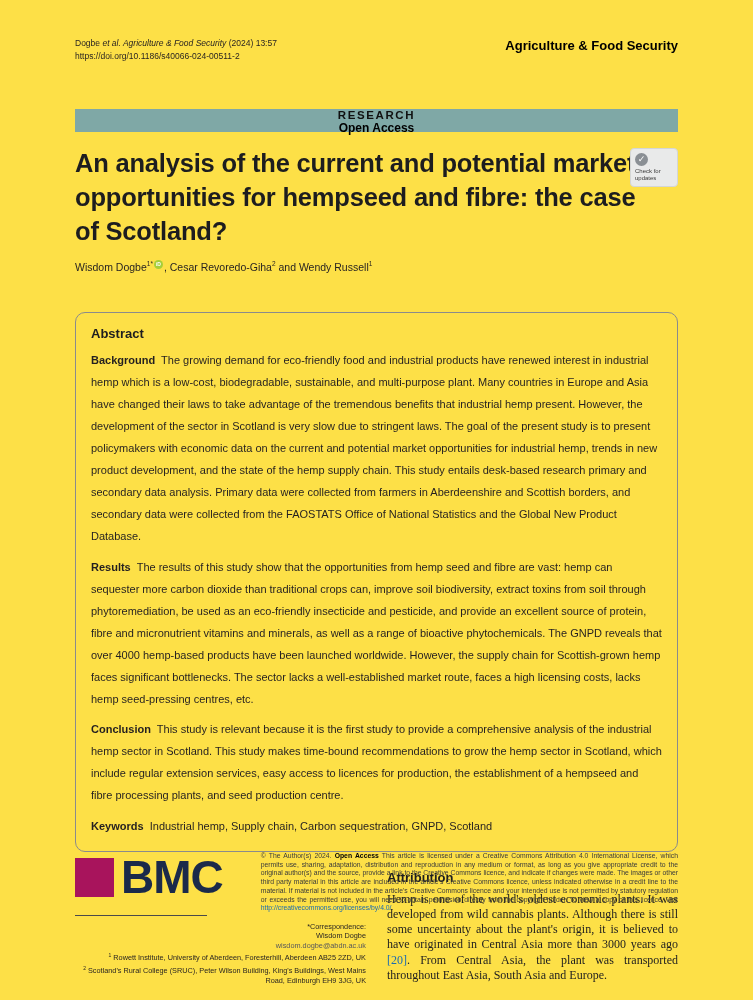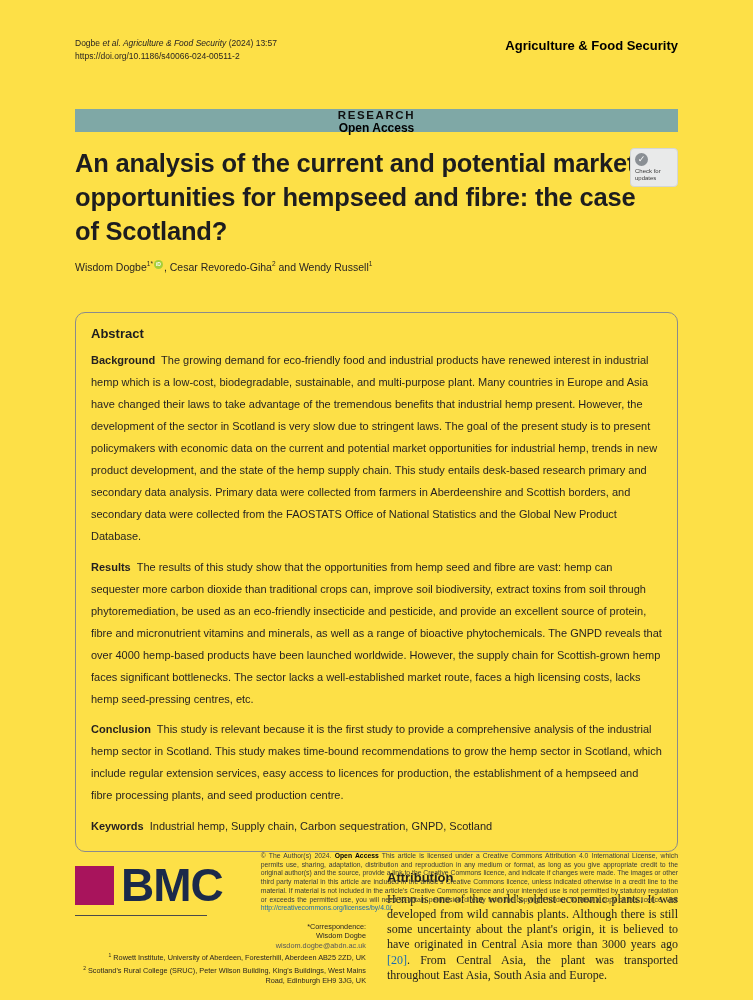--- a/index.html
+++ b/index.html
@@ -44,21 +44,21 @@
   .col-left { padding-top:45px;text-align:right; }
   .fn-rule { width:132px; border-top:1px solid #4a4a4a; margin-bottom:6px; }
   .fn { font-size:7.3px; line-height:9.9px; color:#231f20; }
   .fn sup { font-size:5px; }
   .fn-email { color:#58585a; cursor:pointer; }
   .intro-heading { font-size:13px; font-weight:bold; color:#1d1d1f; margin-bottom:7px; }
   .intro-text { font-family:"Liberation Serif", serif; font-size:12px; line-height:15.3px; color:#1d1d1f; text-align:justify; }
   .cite-ref { color:#1b6cb1; cursor:pointer; }
 
   
-  .page-footer { position:absolute; left:75px; right:75px; top:852px; display:flex; align-items:center; gap:38px; }
+  .page-footer { position:absolute; left:75px; right:75px; top:852px; display:flex; align-items:flex-start; gap:38px; }
   .bmc-logo { display:flex; align-items:center; gap:7px; margin-top:6px; }
   .bmc-square { width:39px; height:39px; background:#a8145c; }
   .bmc-text { font-size:46px; font-weight:bold; color:#1b2a4a; line-height:39px; letter-spacing:-1px; }
   .license { flex:1; font-size:6.8px; line-height:8.7px; color:#3a3a3a; text-align:justify; }
   .license .bold { font-weight:bold; color:#000; }
   .license-link { color:#1b6cb1; cursor:pointer; }
 </style>
 </head>
 <body>
 

